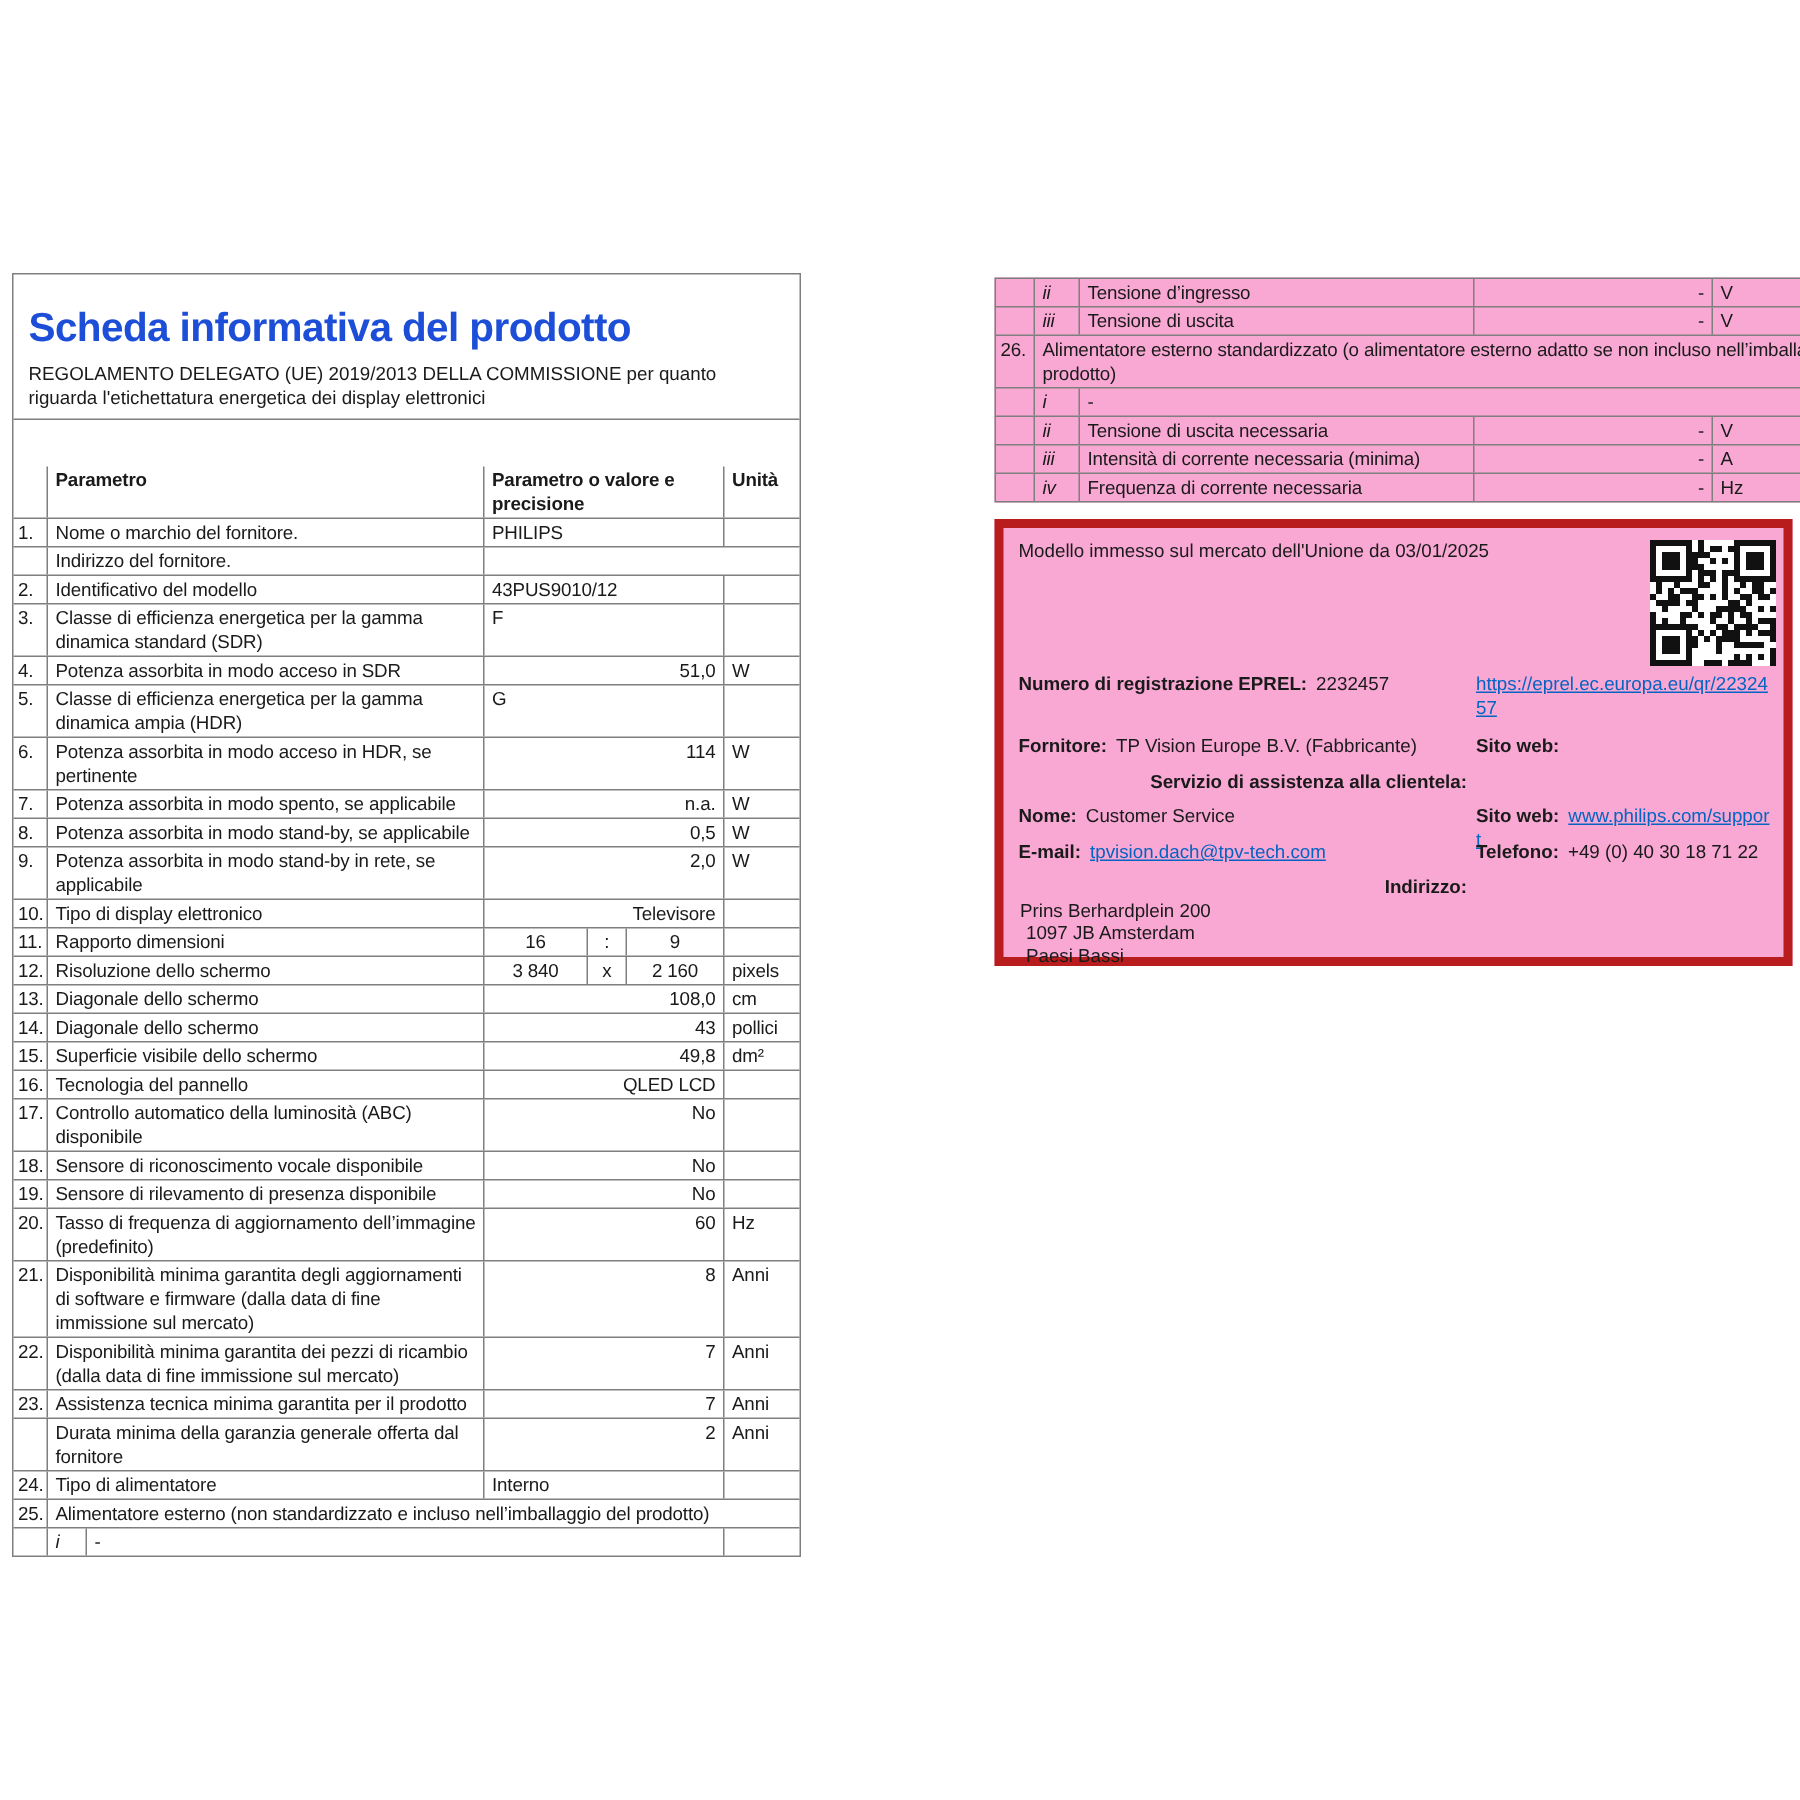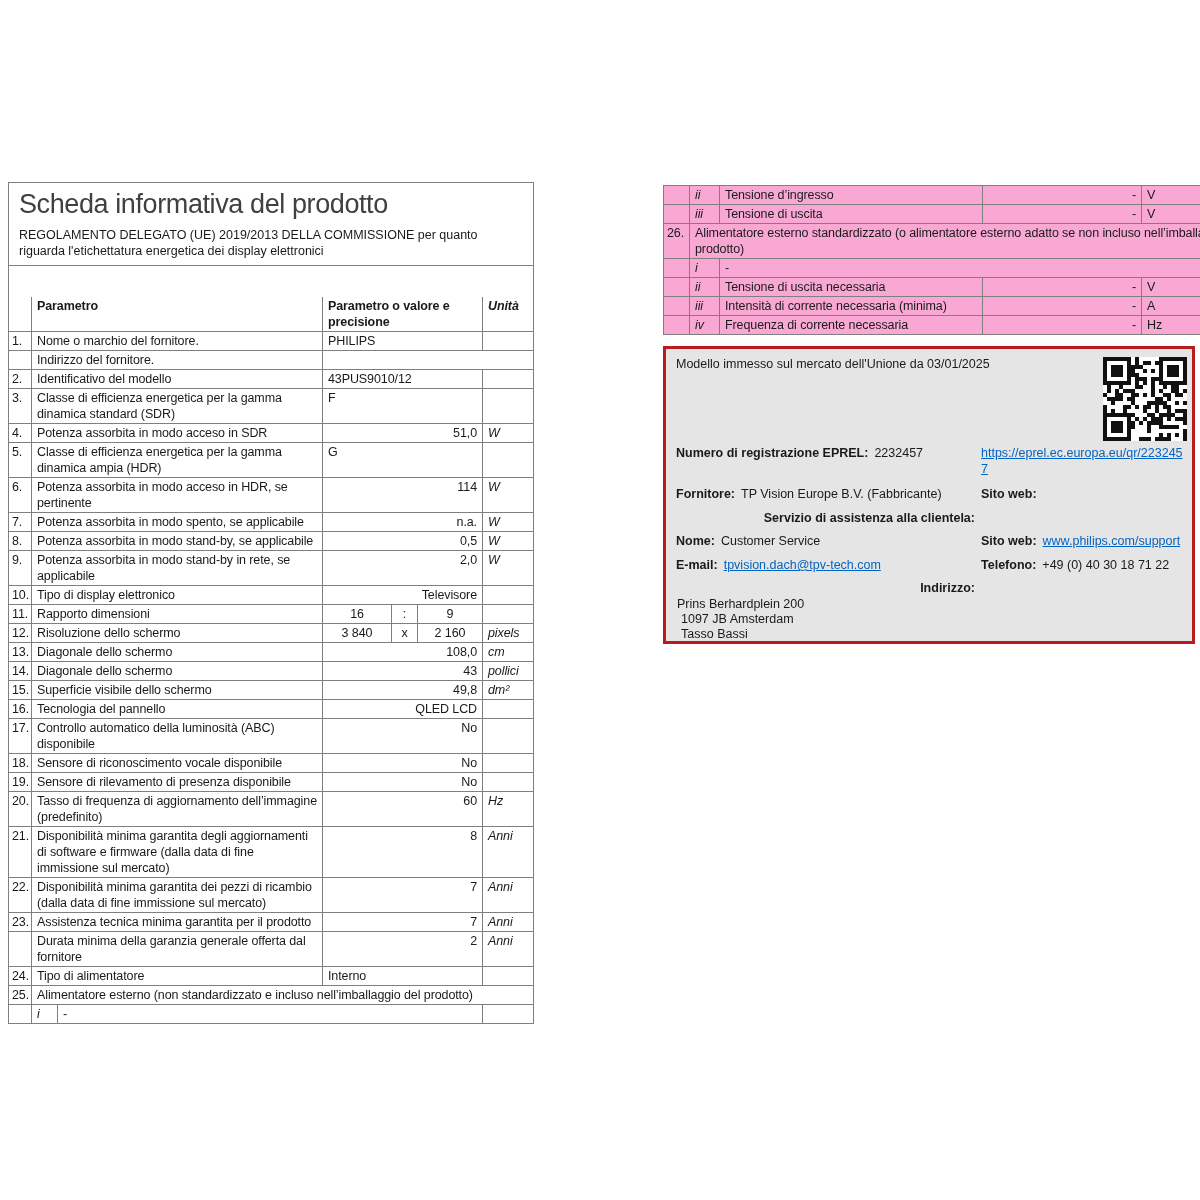--- a/index.html
+++ b/index.html
@@ -3,57 +3,57 @@
 <meta charset="utf-8">
 <style>
   html,body{margin:0;padding:0;background:#fff;}
   .page{position:relative;width:1200px;height:1200px;background:#ffffff;
         font-family:"Liberation Sans",sans-serif;color:#1a1a1a;overflow:hidden;}
 
   
   .panel-left{position:absolute;left:8px;top:182px;width:526px;
               border:1px solid #7f7f7f;box-sizing:border-box;background:#fff;}
   .title-block{padding:2px 10px 6px;}
-  .doc-title{font-size:27px;line-height:32px;font-weight:normal;color:#404040;
-             margin:3px 0 0;letter-spacing:-0.4px;}
+  .doc-title{font-size:27px;line-height:32px;font-weight:bold;color:#1d4ed8;
+             margin:17px 0 0;letter-spacing:-0.4px;}
   .subtitle{font-size:12.5px;line-height:16px;margin:7px 0 0;}
 
   .r{display:flex;border-top:1px solid #7f7f7f;align-items:stretch;}
   .panel-right .r:first-child{border-top:none;}
   .c{box-sizing:border-box;border-left:1px solid #7f7f7f;padding:1px 5px 1px;
      font-size:12.5px;line-height:16px;letter-spacing:-0.1px;overflow:hidden;}
   .c:first-child{border-left:none;}
   .bold{font-weight:bold;margin-top:31px;}
   .ta-r{text-align:right;}
   .ta-c{text-align:center;}
   .italic{font-style:italic;}
   .flex1{flex:1;}
 
   
   .lc-num{width:22px;padding-left:3px;padding-right:2px;}
   .lc-par{width:291px;}
   .lc-val{width:160px;}
   .lc-v1{width:69px;}
   .lc-v2{width:26px;}
   .lc-v3{width:65px;}
-  .lc-uni{width:51px;font-style:italic;}
+  .lc-uni{width:51px;}
   .lc-sub{width:26px;}
 
   
   .panel-right{position:absolute;left:663px;top:185px;width:596px;
                border:1px solid #7f7f7f;box-sizing:border-box;background:#f9a8d4;}
   .rc-num{width:25px;padding-left:3px;padding-right:2px;}
   .rc-sub{width:30px;}
   .rc-lab{width:263px;}
   .rc-val{width:159px;}
   .rc-uni{width:53px;}
 
   
   .info-box{position:absolute;left:663px;top:346px;width:532px;height:298px;
-            border:3px solid #b91c1c;box-sizing:border-box;background:#e5e5e5;
+            border:6px solid #b91c1c;box-sizing:border-box;background:#f9a8d4;
             font-size:12.5px;line-height:16px;}
   .market-line{position:absolute;left:10px;top:7px;right:104px;}
   .qr{position:absolute;top:8px;right:5px;width:84px;height:84px;}
   .ib-row{position:absolute;left:10px;right:8px;display:flex;}
   .ib-left{width:305px;flex:0 0 auto;padding-right:6px;box-sizing:border-box;}
   .ib-right{flex:1;}
   .lbl{font-weight:bold;text-align:right;}
   .val{margin-left:6px;}
   .link{color:#0563c1;text-decoration:underline;word-break:break-all;cursor:pointer;}
   .addr{position:absolute;font-size:12.5px;line-height:16px;}
@@ -571,16 +571,16 @@
       <div class="ib-right">
         <span class="lbl">Telefono:</span><span class="val">+49 (0) 40 30 18 71 22</span>
       </div>
     </div>
 
     <div class="ib-row" style="top:231px">
       <div class="ib-left lbl">Indirizzo:</div>
     </div>
     <div class="addr" style="left:11px;top:247px">Prins Berhardplein 200</div>
     <div class="addr" style="left:15px;top:262px">1097 JB Amsterdam</div>
-    <div class="addr" style="left:15px;top:277px">Tasso Bassi</div>
+    <div class="addr" style="left:15px;top:277px">Paesi Bassi</div>
   </div>
 
 </div>
 
 </body></html>

